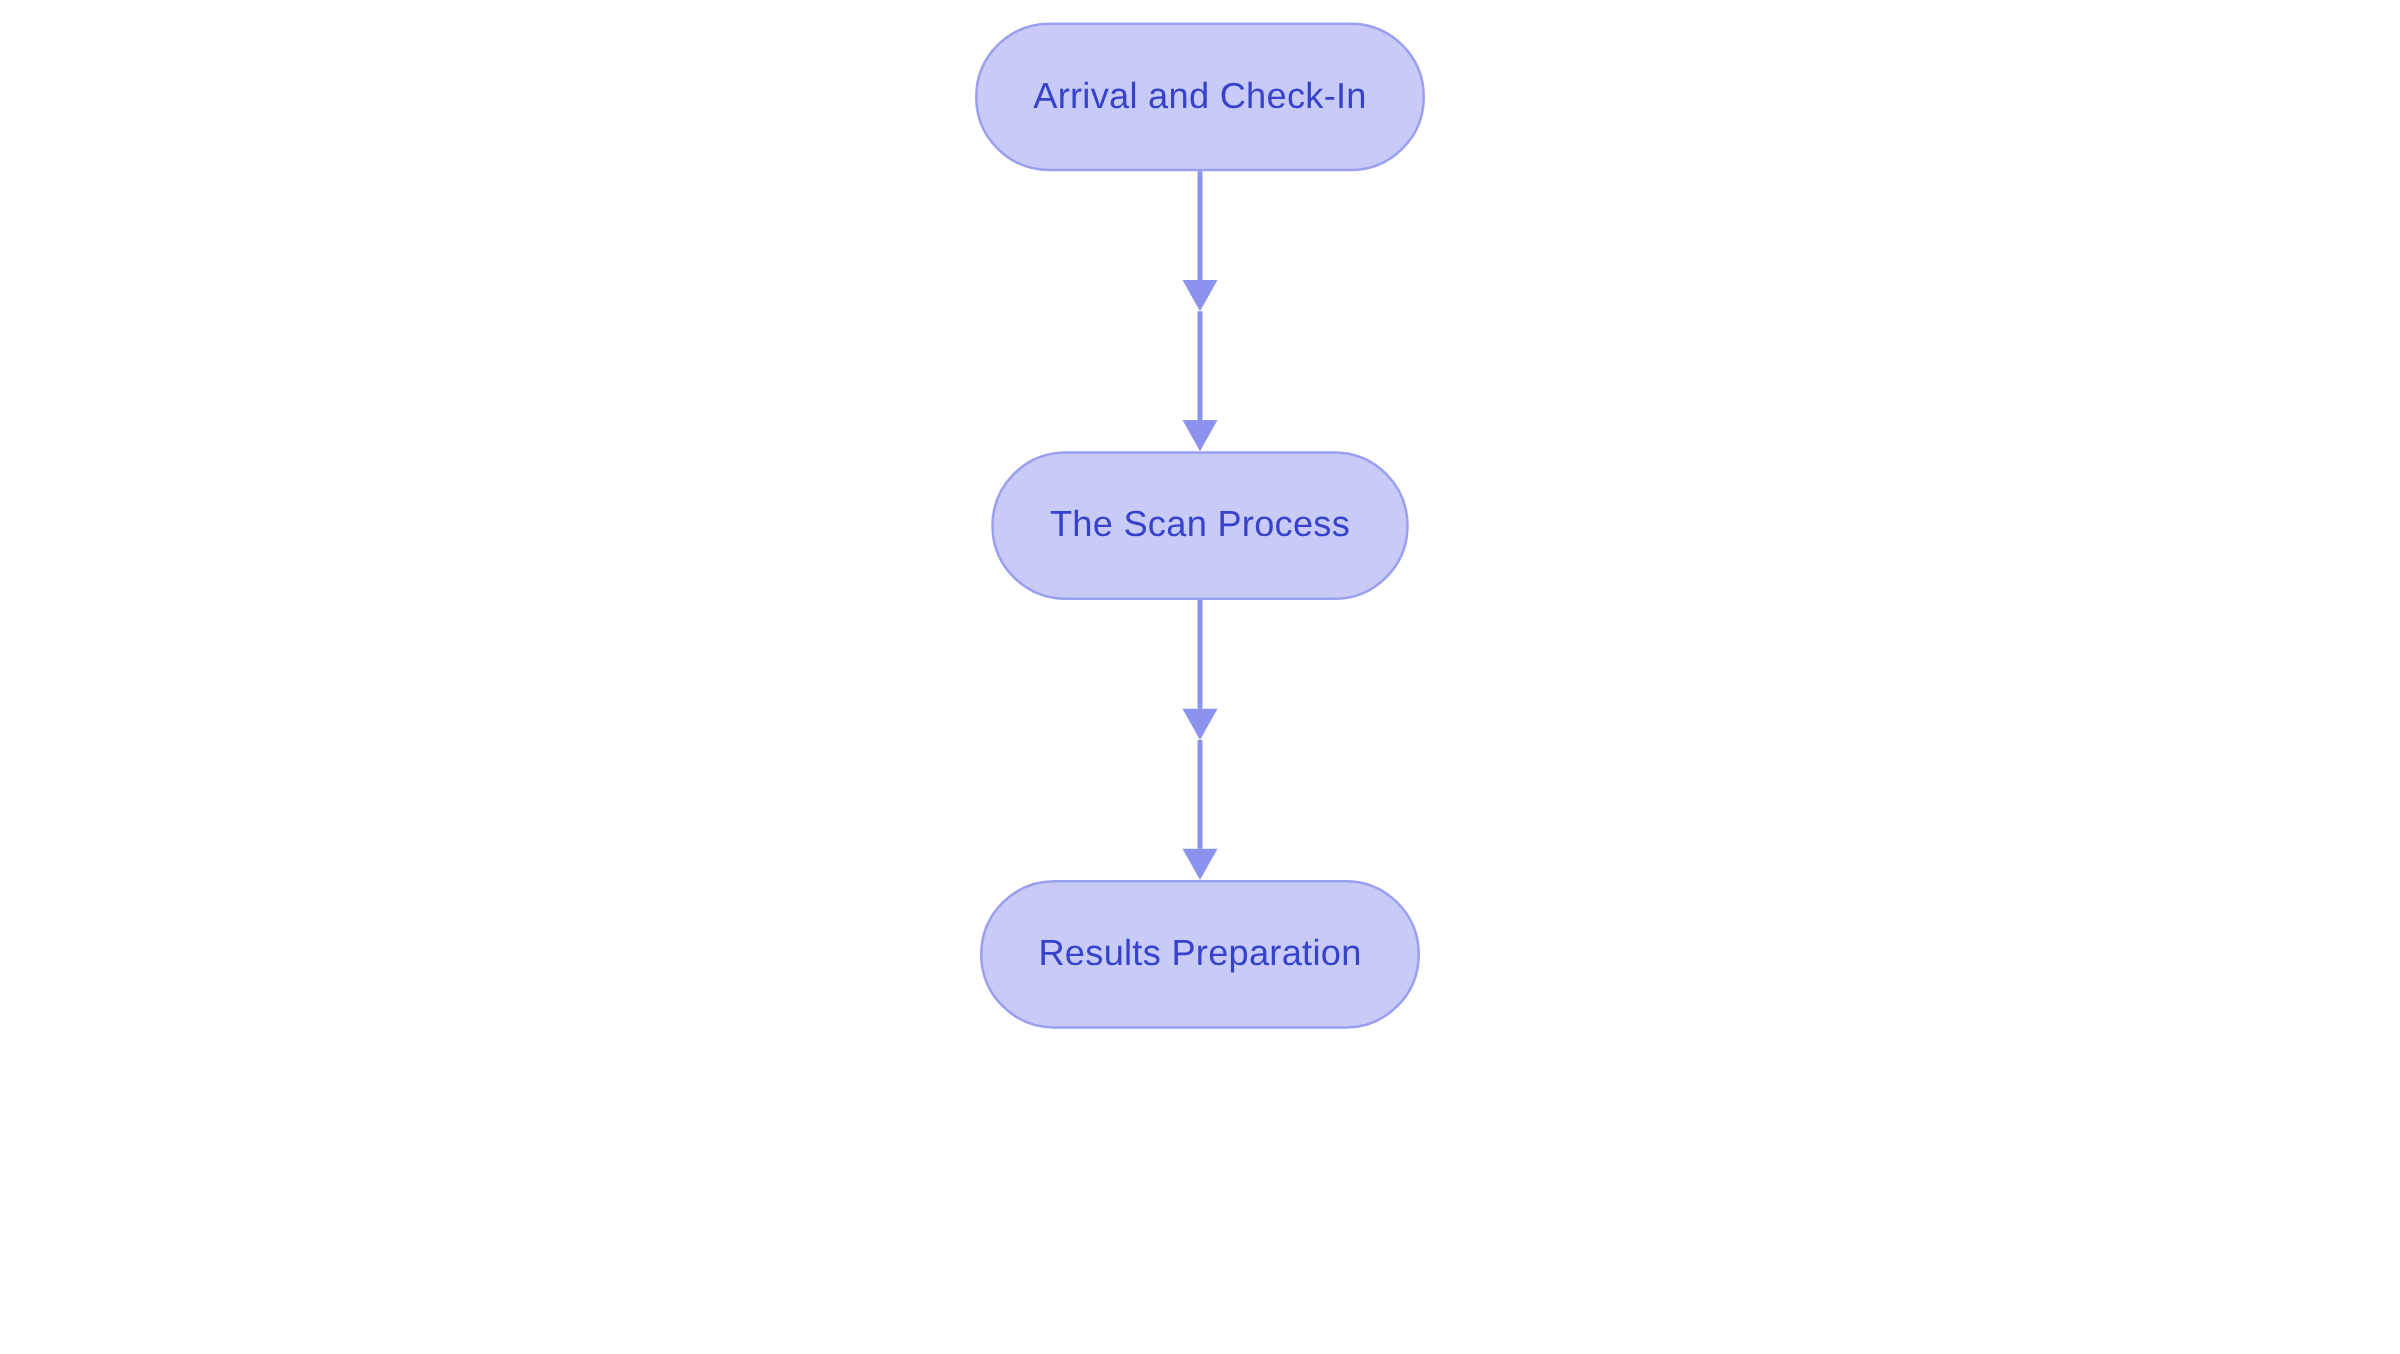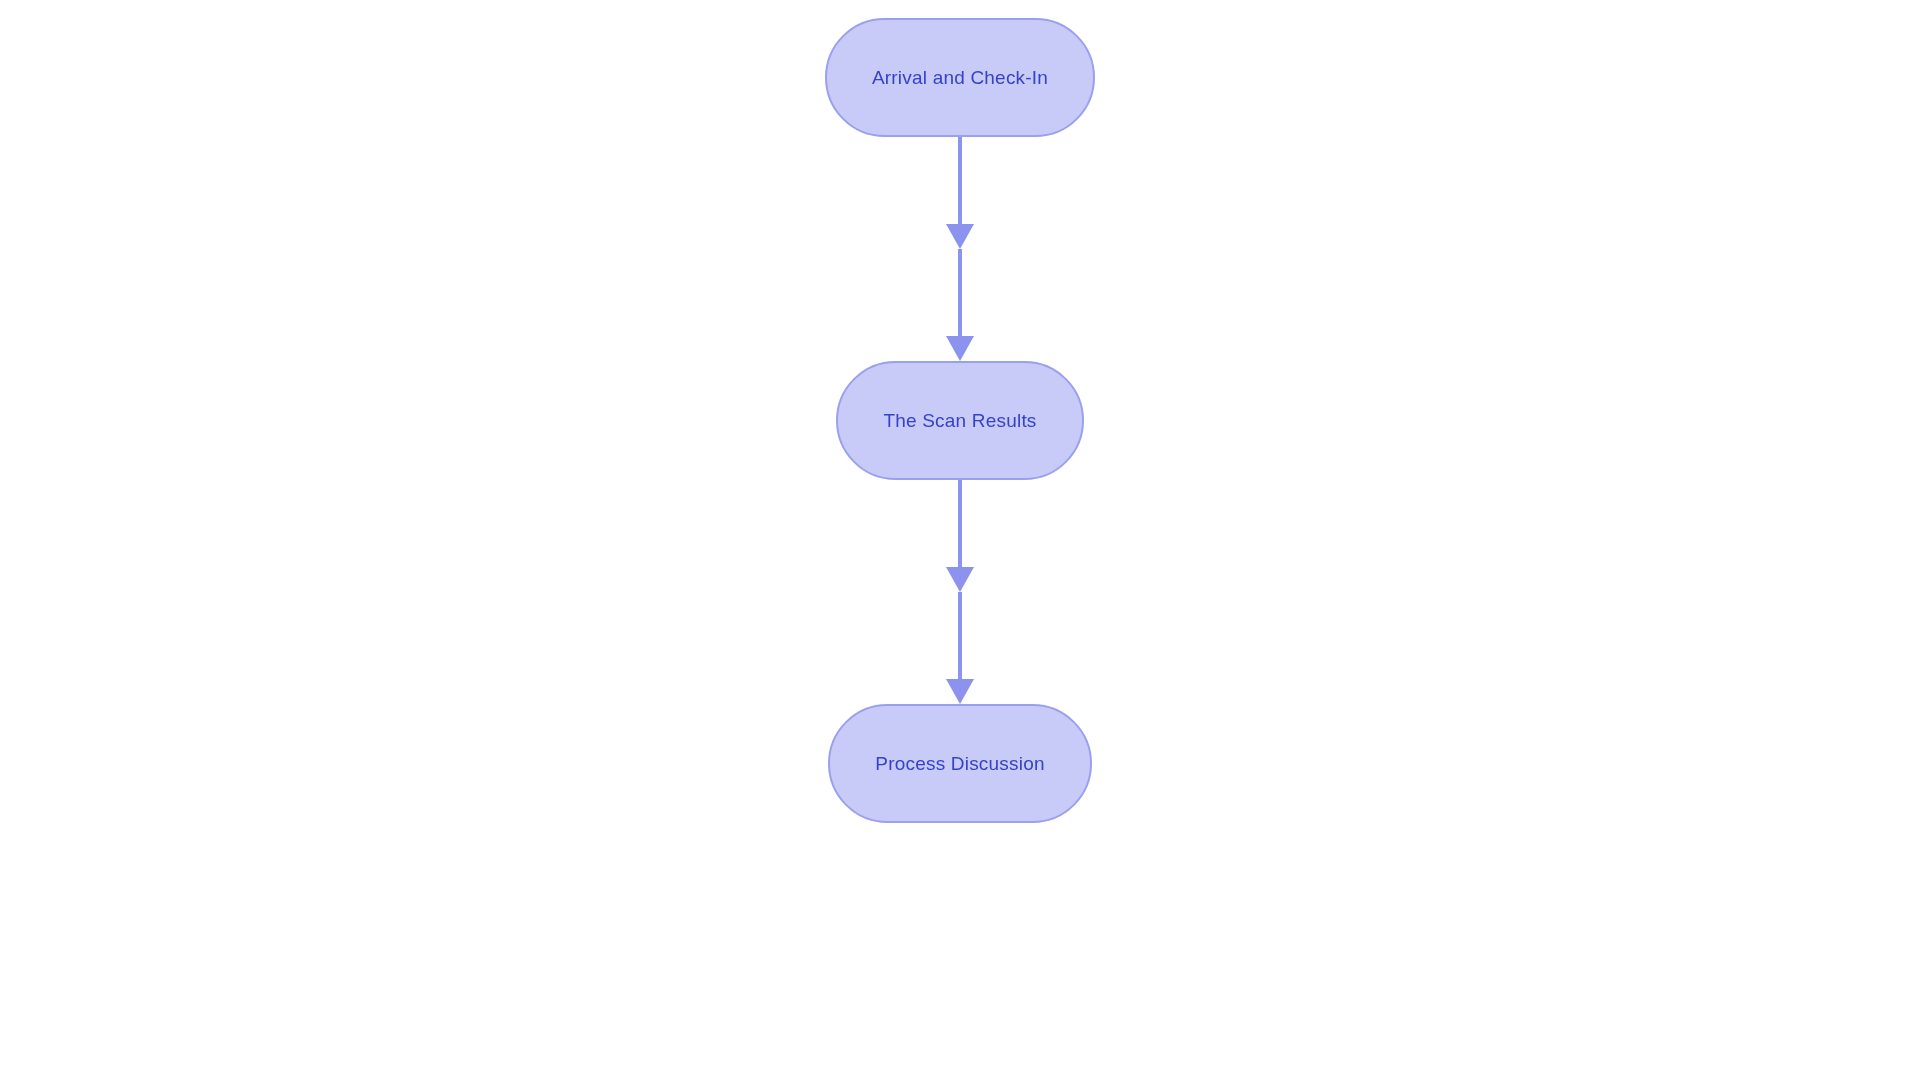--- a/index.html
+++ b/index.html
@@ -25,21 +25,21 @@
   }
   .flow-node {
     height: 119px;
     min-width: 160px;
     padding: 0 45px;
     box-sizing: border-box;
     border-radius: 60px;
     background: var(--node-fill, #c8cbf8);
     border: 2px solid var(--node-border, #9aa0ef);
     color: var(--node-text, #3642c9);
-    font-size: 19px;
+    font-size: 29px;
     letter-spacing: 0.2px;
     display: flex;
     align-items: center;
     justify-content: center;
     white-space: nowrap;
   }
   .connector {
     height: 112px;
     display: flex;
     flex-direction: column;
@@ -72,31 +72,31 @@
     <div class="head"></div>
   </div>
 
 
   <div class="connector">
     <div class="shaft"></div>
     <div class="head"></div>
   </div>
 
   <div class="flow-node">
-    <span>The Scan Results</span>
+    <span>The Scan Process</span>
   </div>
 
   <div class="connector">
     <div class="shaft"></div>
     <div class="head"></div>
   </div>
 
 
   <div class="connector">
     <div class="shaft"></div>
     <div class="head"></div>
   </div>
 
   <div class="flow-node">
-    <span>Process Discussion</span>
+    <span>Results Preparation</span>
   </div>
 
 </div>
 
 </body></html>

